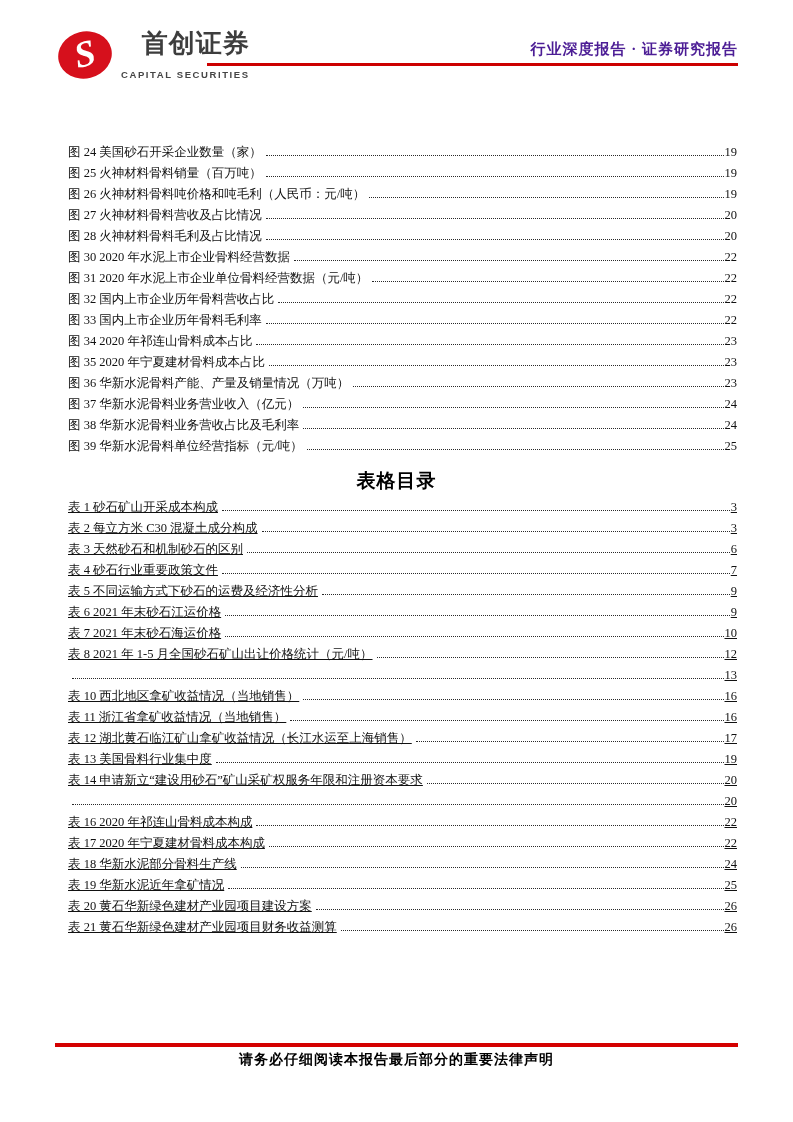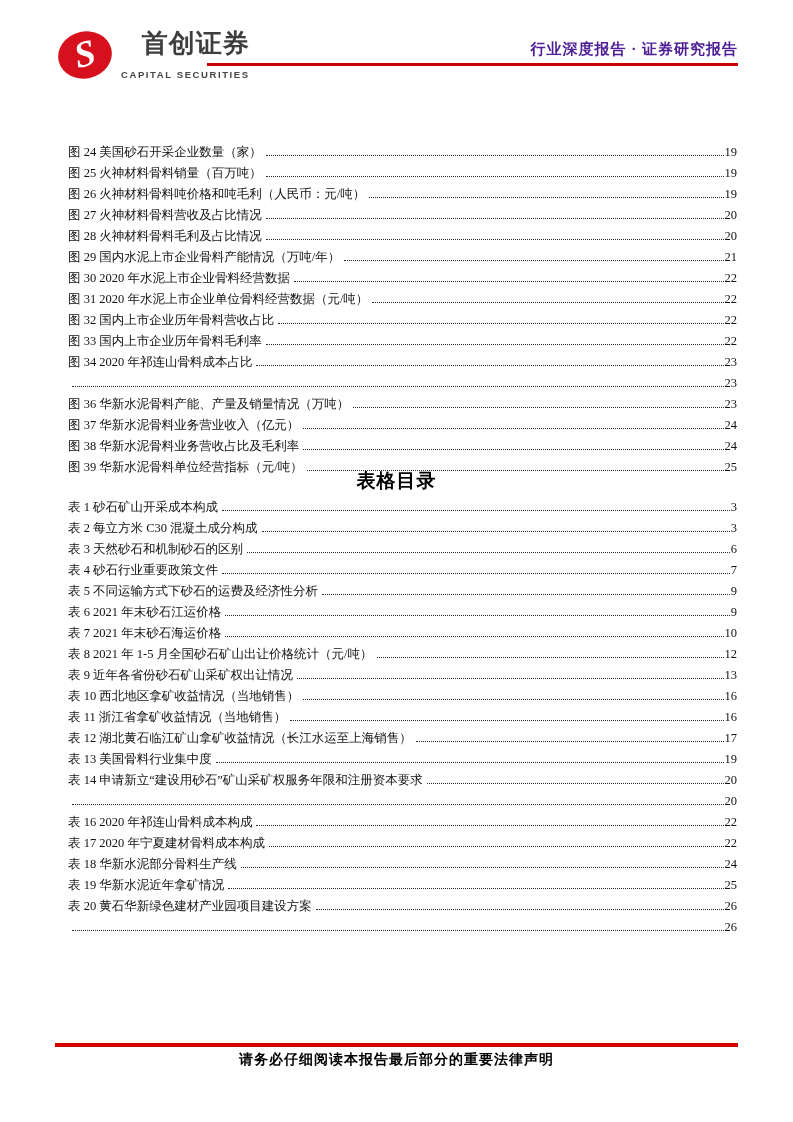--- a/index.html
+++ b/index.html
@@ -35,21 +35,21 @@
     letter-spacing: 1px;
   }
   .header-rule {
     position: absolute; left: 207px; right: 55px; top: 63px;
     height: 3px; background: #cc0000;
   }
 
   
   .toc-list { position: absolute; left: 68px; width: 669px; }
   #figure-toc { top: 99px; margin-top: 43px; }
-  #table-toc  { top: 497px; }
+  #table-toc  { top: 497px; text-decoration: underline; }
   .toc-row {
     display: flex; align-items: baseline;
     height: 21px; line-height: 21px;
     font-size: 12.5px; white-space: nowrap;
   }
   .toc-label { flex: 0 0 auto; }
   .toc-leader {
     flex: 1 1 auto;
     border-bottom: 1.5px dotted #2a2a2a;
     margin: 0 1px 4px 4px;
@@ -113,25 +113,20 @@
     <span class="toc-label">图 27 火神材料骨料营收及占比情况</span>
     <span class="toc-leader"></span>
     <span class="toc-page">20</span>
   </div>
     <div class="toc-row">
     <span class="toc-label">图 28 火神材料骨料毛利及占比情况</span>
     <span class="toc-leader"></span>
     <span class="toc-page">20</span>
   </div>
     <div class="toc-row">
-    <span class="toc-label">图 29 国内水泥上市企业骨料产能情况（万吨/年）</span>
-    <span class="toc-leader"></span>
-    <span class="toc-page">21</span>
-  </div>
-    <div class="toc-row">
     <span class="toc-label">图 30 2020 年水泥上市企业骨料经营数据</span>
     <span class="toc-leader"></span>
     <span class="toc-page">22</span>
   </div>
     <div class="toc-row">
     <span class="toc-label">图 31 2020 年水泥上市企业单位骨料经营数据（元/吨）</span>
     <span class="toc-leader"></span>
     <span class="toc-page">22</span>
   </div>
     <div class="toc-row">
@@ -143,20 +138,21 @@
     <span class="toc-label">图 33 国内上市企业历年骨料毛利率</span>
     <span class="toc-leader"></span>
     <span class="toc-page">22</span>
   </div>
     <div class="toc-row">
     <span class="toc-label">图 34 2020 年祁连山骨料成本占比</span>
     <span class="toc-leader"></span>
     <span class="toc-page">23</span>
   </div>
     <div class="toc-row">
+    <span class="toc-label">图 35 2020 年宁夏建材骨料成本占比</span>
     <span class="toc-leader"></span>
     <span class="toc-page">23</span>
   </div>
     <div class="toc-row">
     <span class="toc-label">图 36 华新水泥骨料产能、产量及销量情况（万吨）</span>
     <span class="toc-leader"></span>
     <span class="toc-page">23</span>
   </div>
     <div class="toc-row">
     <span class="toc-label">图 37 华新水泥骨料业务营业收入（亿元）</span>
@@ -212,21 +208,20 @@
     <span class="toc-label">表 7 2021 年末砂石海运价格</span>
     <span class="toc-leader"></span>
     <span class="toc-page">10</span>
   </div>
     <div class="toc-row">
     <span class="toc-label">表 8 2021 年 1-5 月全国砂石矿山出让价格统计（元/吨）</span>
     <span class="toc-leader"></span>
     <span class="toc-page">12</span>
   </div>
     <div class="toc-row">
-    <span class="toc-label">表 9 近年各省份砂石矿山采矿权出让情况</span>
     <span class="toc-leader"></span>
     <span class="toc-page">13</span>
   </div>
     <div class="toc-row">
     <span class="toc-label">表 10 西北地区拿矿收益情况（当地销售）</span>
     <span class="toc-leader"></span>
     <span class="toc-page">16</span>
   </div>
     <div class="toc-row">
     <span class="toc-label">表 11 浙江省拿矿收益情况（当地销售）</span>
@@ -271,19 +266,20 @@
     <span class="toc-label">表 19 华新水泥近年拿矿情况</span>
     <span class="toc-leader"></span>
     <span class="toc-page">25</span>
   </div>
     <div class="toc-row">
     <span class="toc-label">表 20 黄石华新绿色建材产业园项目建设方案</span>
     <span class="toc-leader"></span>
     <span class="toc-page">26</span>
   </div>
     <div class="toc-row">
+    <span class="toc-label">表 21 黄石华新绿色建材产业园项目财务收益测算</span>
     <span class="toc-leader"></span>
     <span class="toc-page">26</span>
   </div>
   </div>
 
 <div class="footer-rule"></div>
 <div class="footer-disclaimer">请务必仔细阅读本报告最后部分的重要法律声明</div>
 
 </body></html>

